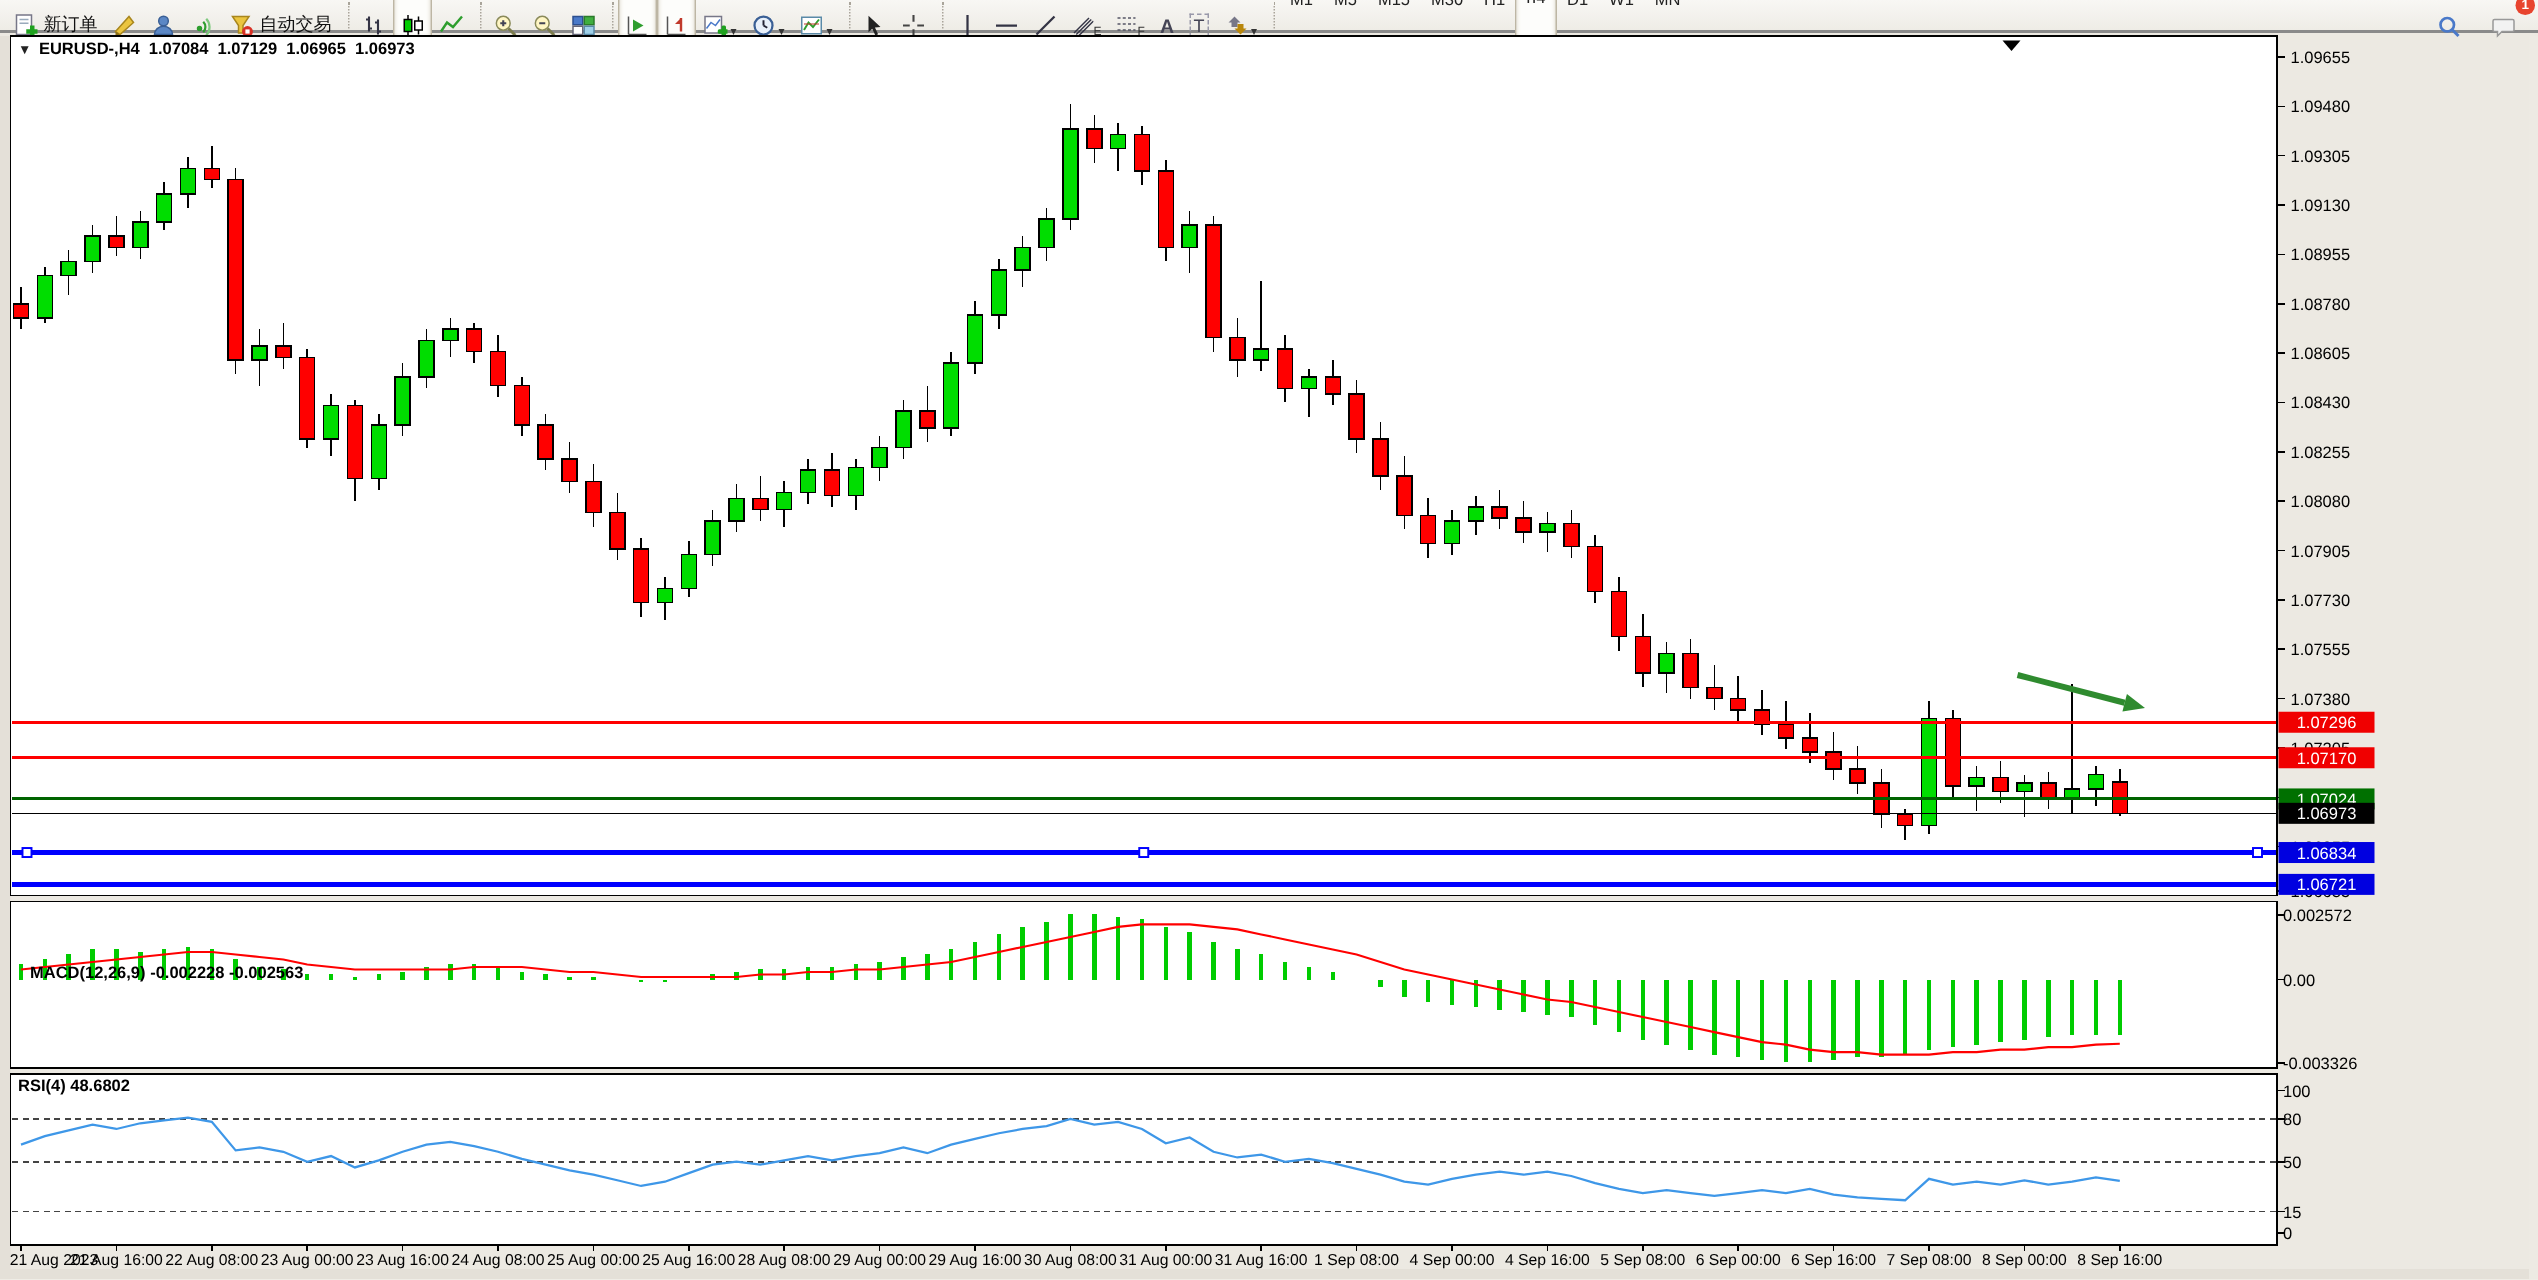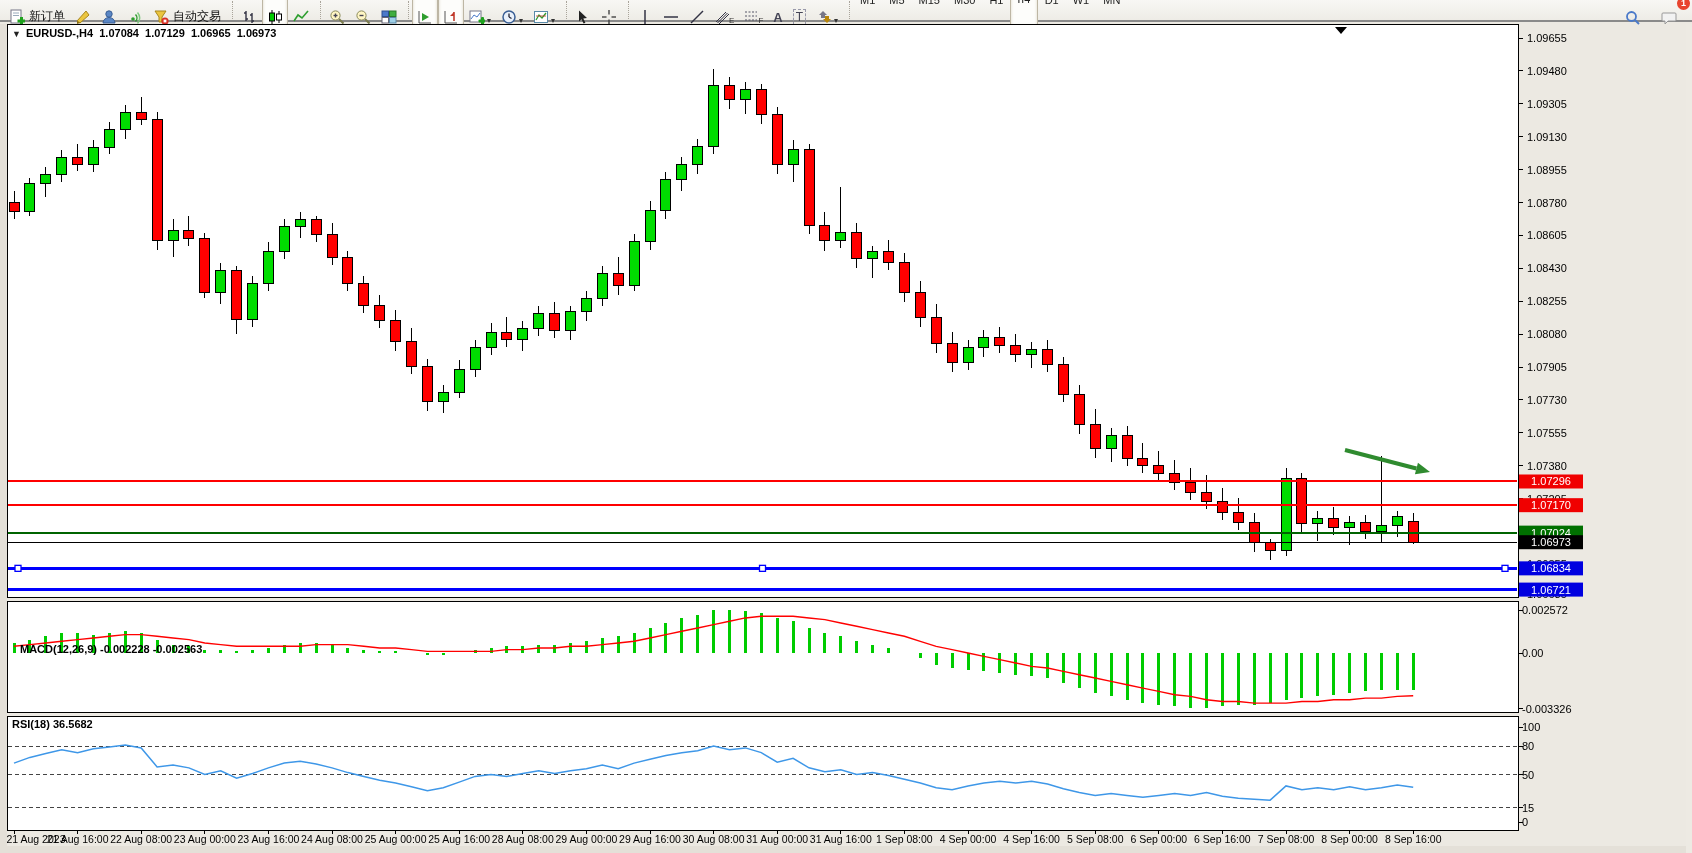--- a/index.html
+++ b/index.html
@@ -776,16 +776,16 @@
     <span>1.06973</span>
   </div>
 
   <div class="overlay ind-label macd-label">
     <span>MACD(12,26,9)</span>
     <span>-0.002228</span>
     <span>-0.002563</span>
   </div>
 
   <div class="overlay ind-label rsi-label">
-    <span>RSI(18)</span>
-    <span>36.5682</span>
+    <span>RSI(4)</span>
+    <span>48.6802</span>
   </div>
 </div>
 
 </body></html>

